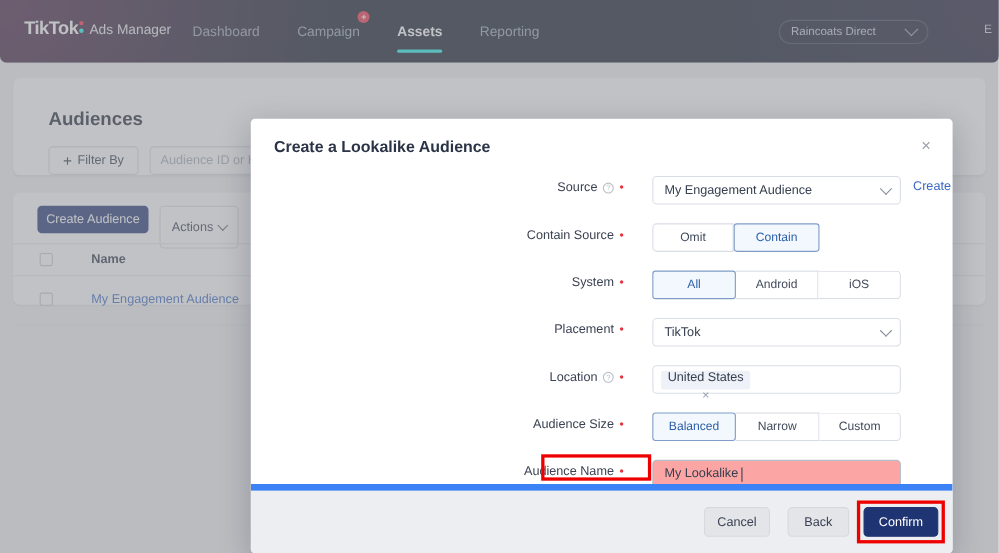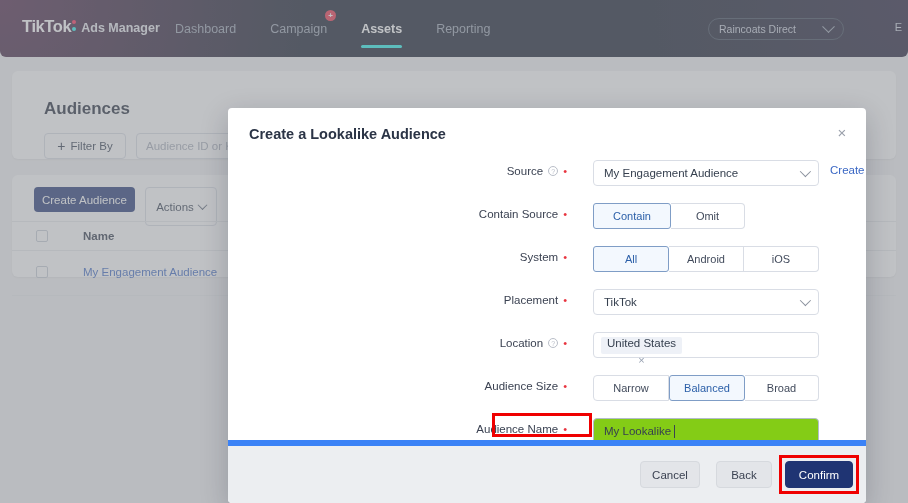--- a/index.html
+++ b/index.html
@@ -22,21 +22,21 @@
   .brand-tiktok{
     font-size:16.5px;font-weight:bold;color:#ffffff;letter-spacing:-.4px;
     font-family:"Liberation Sans",sans-serif;
   }
   .brand-colon{
     display:inline-block;width:5px;height:13px;position:relative;margin:0 4px 0 1px;
   }
   .brand-colon i{position:absolute;left:0;width:4px;height:4px;border-radius:50%;}
   .brand-colon i.a{top:1px;background:#fe2c55;}
   .brand-colon i.b{top:8px;background:#25f4ee;}
-  .brand-sub{font-size:12.5px;color:#e7e9ee;font-weight:700;}
+  .brand-sub{font-size:12.5px;color:#e7e9ee;font-weight:400;}
 
   .nav-links{position:absolute;left:175px;top:0;height:57px;display:flex;align-items:center;gap:34px;}
   .nav-link{
     position:relative;font-size:12.5px;color:#9aa3b2;cursor:pointer;padding:4px 0;
   }
   .nav-link.active{color:#ffffff;font-weight:bold;}
   .nav-link.active:after{
     content:"";position:absolute;left:0;right:0;bottom:-8px;height:2.5px;background:#25f4ee;border-radius:2px;
   }
   .nav-badge{
@@ -152,21 +152,21 @@
     width:226px;height:26px;box-sizing:border-box;border:1px solid #d9dde5;border-radius:4px;background:#fff;
     display:flex;align-items:center;padding:0 26px 0 7px;position:relative;cursor:pointer;
   }
   .tag{
     height:17px;background:#eef1f7;border-radius:2px;display:flex;align-items:center;gap:6px;padding:0 6px;flex-direction:column;
   }
   .tag span{font-size:11.5px;color:#36404f;}
   .tag .x{color:#96a0b0;font-size:11px;line-height:11px;cursor:pointer;}
 
   .textinput{
-    width:226px;height:26px;box-sizing:border-box;border:1px solid #b2bcca;border-radius:4px;background:#84cc16;
+    width:226px;height:26px;box-sizing:border-box;border:1px solid #b2bcca;border-radius:4px;background:#fca5a5;
     display:flex;align-items:center;padding:0 10px;cursor:text;
   }
   .textinput span{font-size:11.5px;color:#36404f;}
   .caret{display:inline-block;width:1px;height:13px;background:#3b4252;margin-left:3px;}
 
   .side-link{
     position:absolute;left:602px;top:4px;font-size:11.5px;color:#3a67c4;cursor:pointer;white-space:nowrap;
   }
 
   .hl-label{
@@ -285,22 +285,22 @@
       <div class="side-link">Create a Custom Audience</div>
     </div>
 
     <div class="row">
       <div class="lbl-wrap">
         <span class="lbl-text">Contain Source</span>
         <span class="req">•</span>
       </div>
       <div class="ctl">
         <div class="seg">
+          <div class="opt" style="width:74px">Omit</div>
           <div class="opt sel" style="width:78px">Contain</div>
-          <div class="opt" style="width:74px">Omit</div>
         </div>
       </div>
     </div>
 
     <div class="row">
       <div class="lbl-wrap">
         <span class="lbl-text">System</span>
         <span class="req">•</span>
       </div>
       <div class="ctl">
@@ -342,23 +342,23 @@
       </div>
     </div>
 
     <div class="row">
       <div class="lbl-wrap">
         <span class="lbl-text">Audience Size</span>
         <span class="req">•</span>
       </div>
       <div class="ctl">
         <div class="seg">
+          <div class="opt sel" style="width:76px">Balanced</div>
           <div class="opt" style="width:76px">Narrow</div>
-          <div class="opt sel" style="width:76px">Balanced</div>
-          <div class="opt" style="width:74px">Broad</div>
+          <div class="opt" style="width:74px">Custom</div>
         </div>
       </div>
     </div>
 
     <div class="row">
       <div class="lbl-wrap">
         <span class="lbl-text">Audience Name</span>
         <span class="req">•</span>
       </div>
       <div class="ctl">

